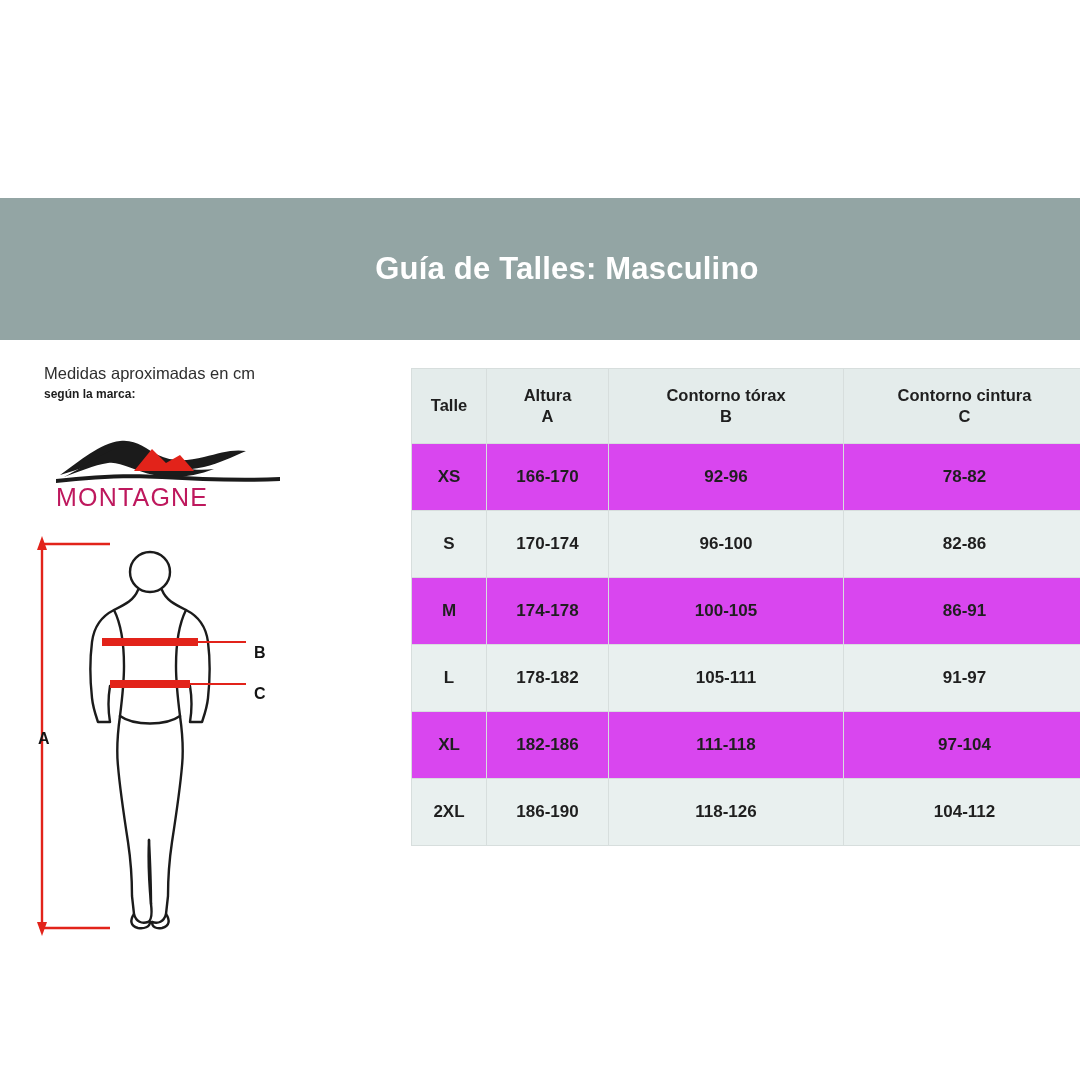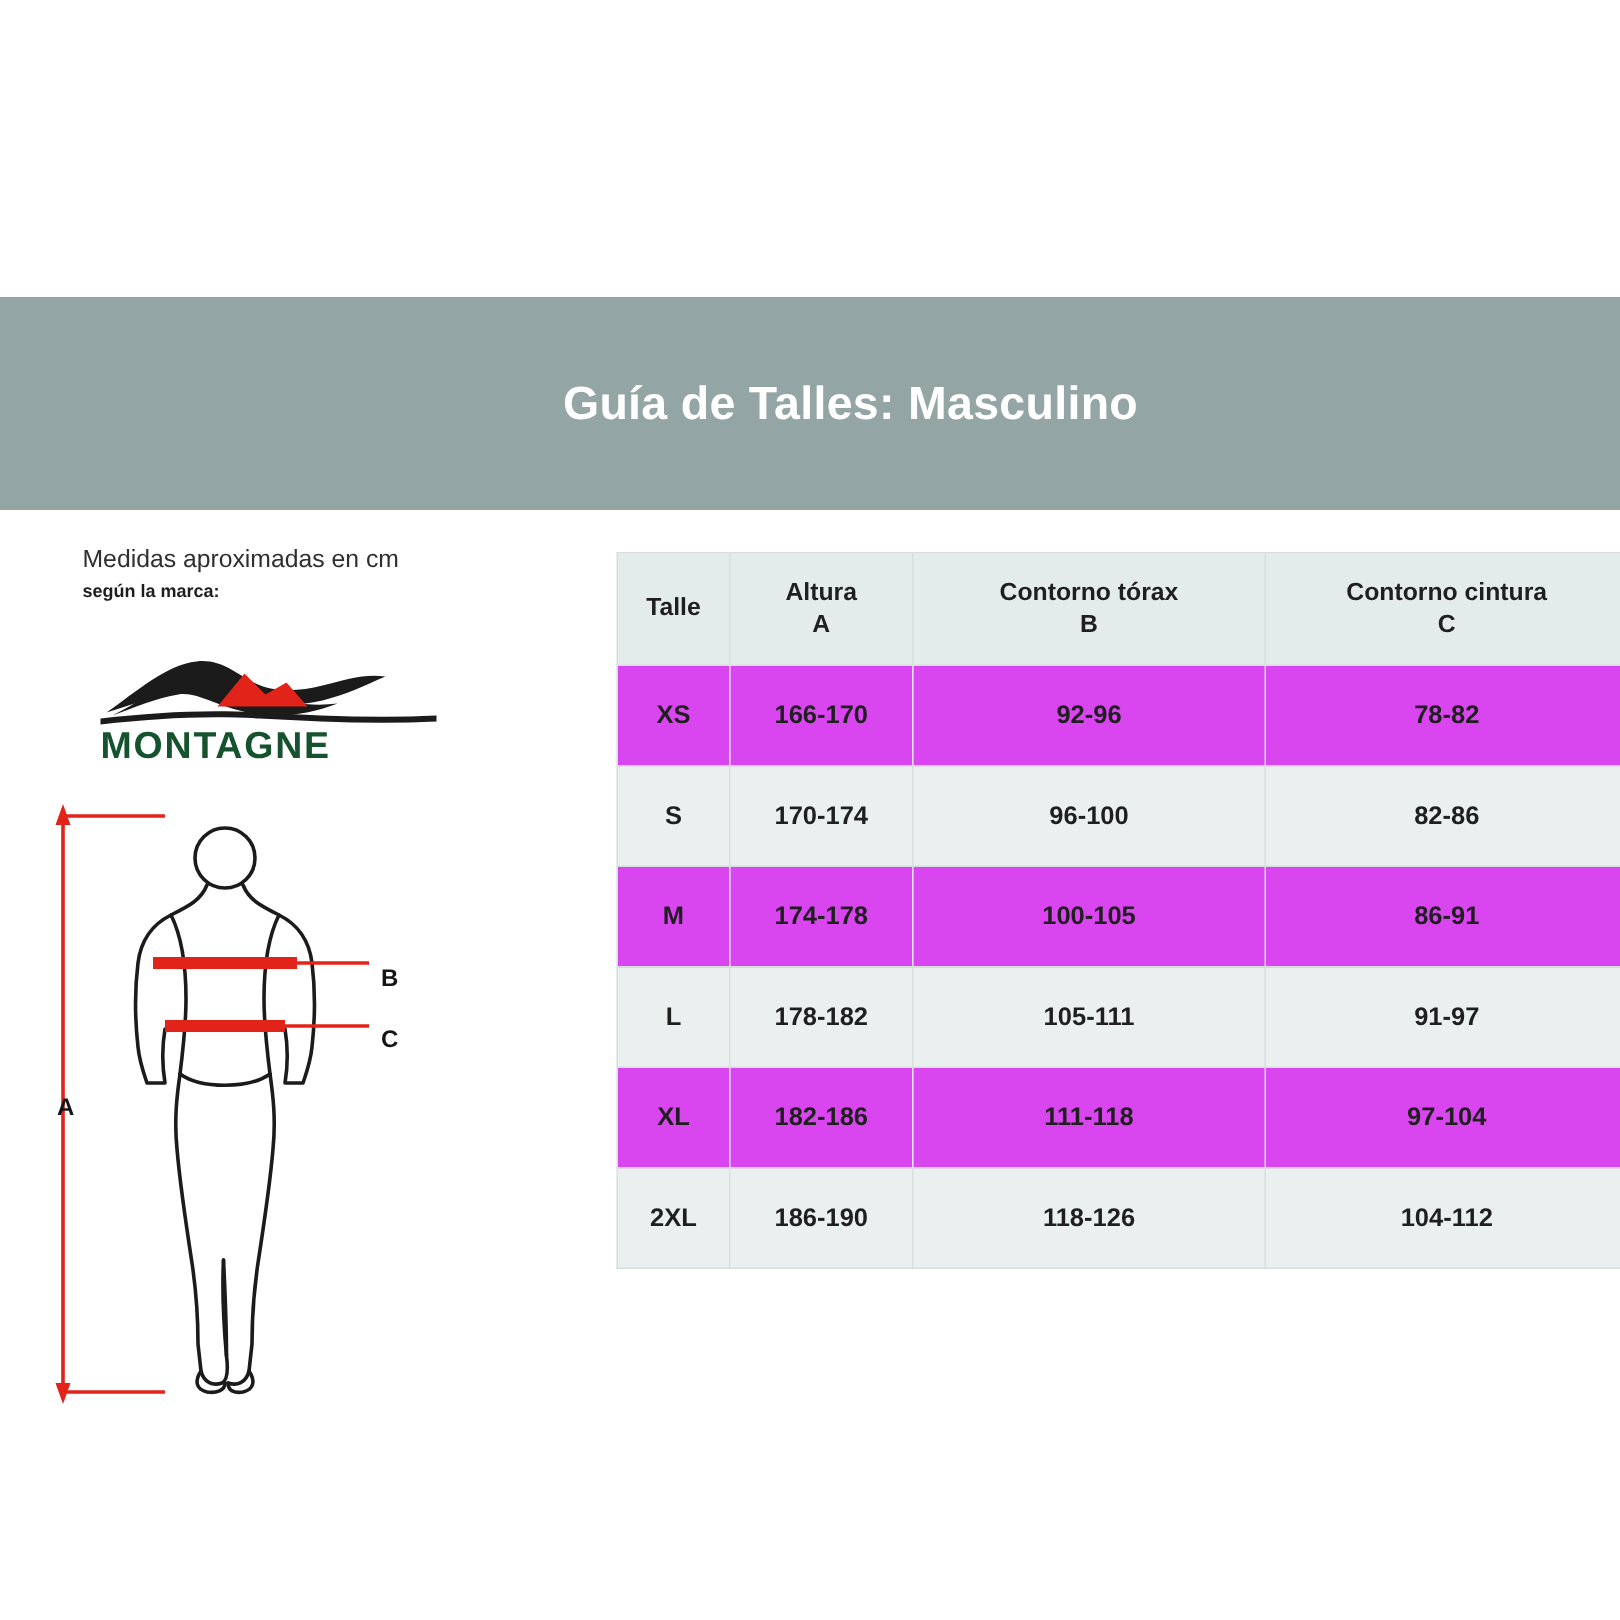--- a/index.html
+++ b/index.html
@@ -32,21 +32,21 @@
   .header-title {
     color: #ffffff;
     font-size: 31px;
     font-weight: bold;
     letter-spacing: 0.2px;
   }
 
   
   .left-col {
     position: absolute;
-    left: 55px;
+    left: 44px;
     top: 362px;
     width: 300px;
   }
   .note-line1 {
     font-size: 16.5px;
     color: #2f2f2f;
     line-height: 1.45;
   }
   .note-line2 {
     font-size: 12px;
@@ -61,23 +61,23 @@
     margin-left: 10px;
     width: 240px;
     height: 85px;
     position: relative;
   }
   .logo-word {
     position: absolute;
     left: 2px;
     top: 52px;
     font-size: 25px;
-    font-weight: bold;
+    font-weight: normal;
     letter-spacing: 1.2px;
-    color: #14532d;
+    color: #be185d;
   }
 
   
   .figure-area {
     position: absolute;
     left: 30px;
     top: 530px;
     width: 300px;
     height: 420px;
   }

